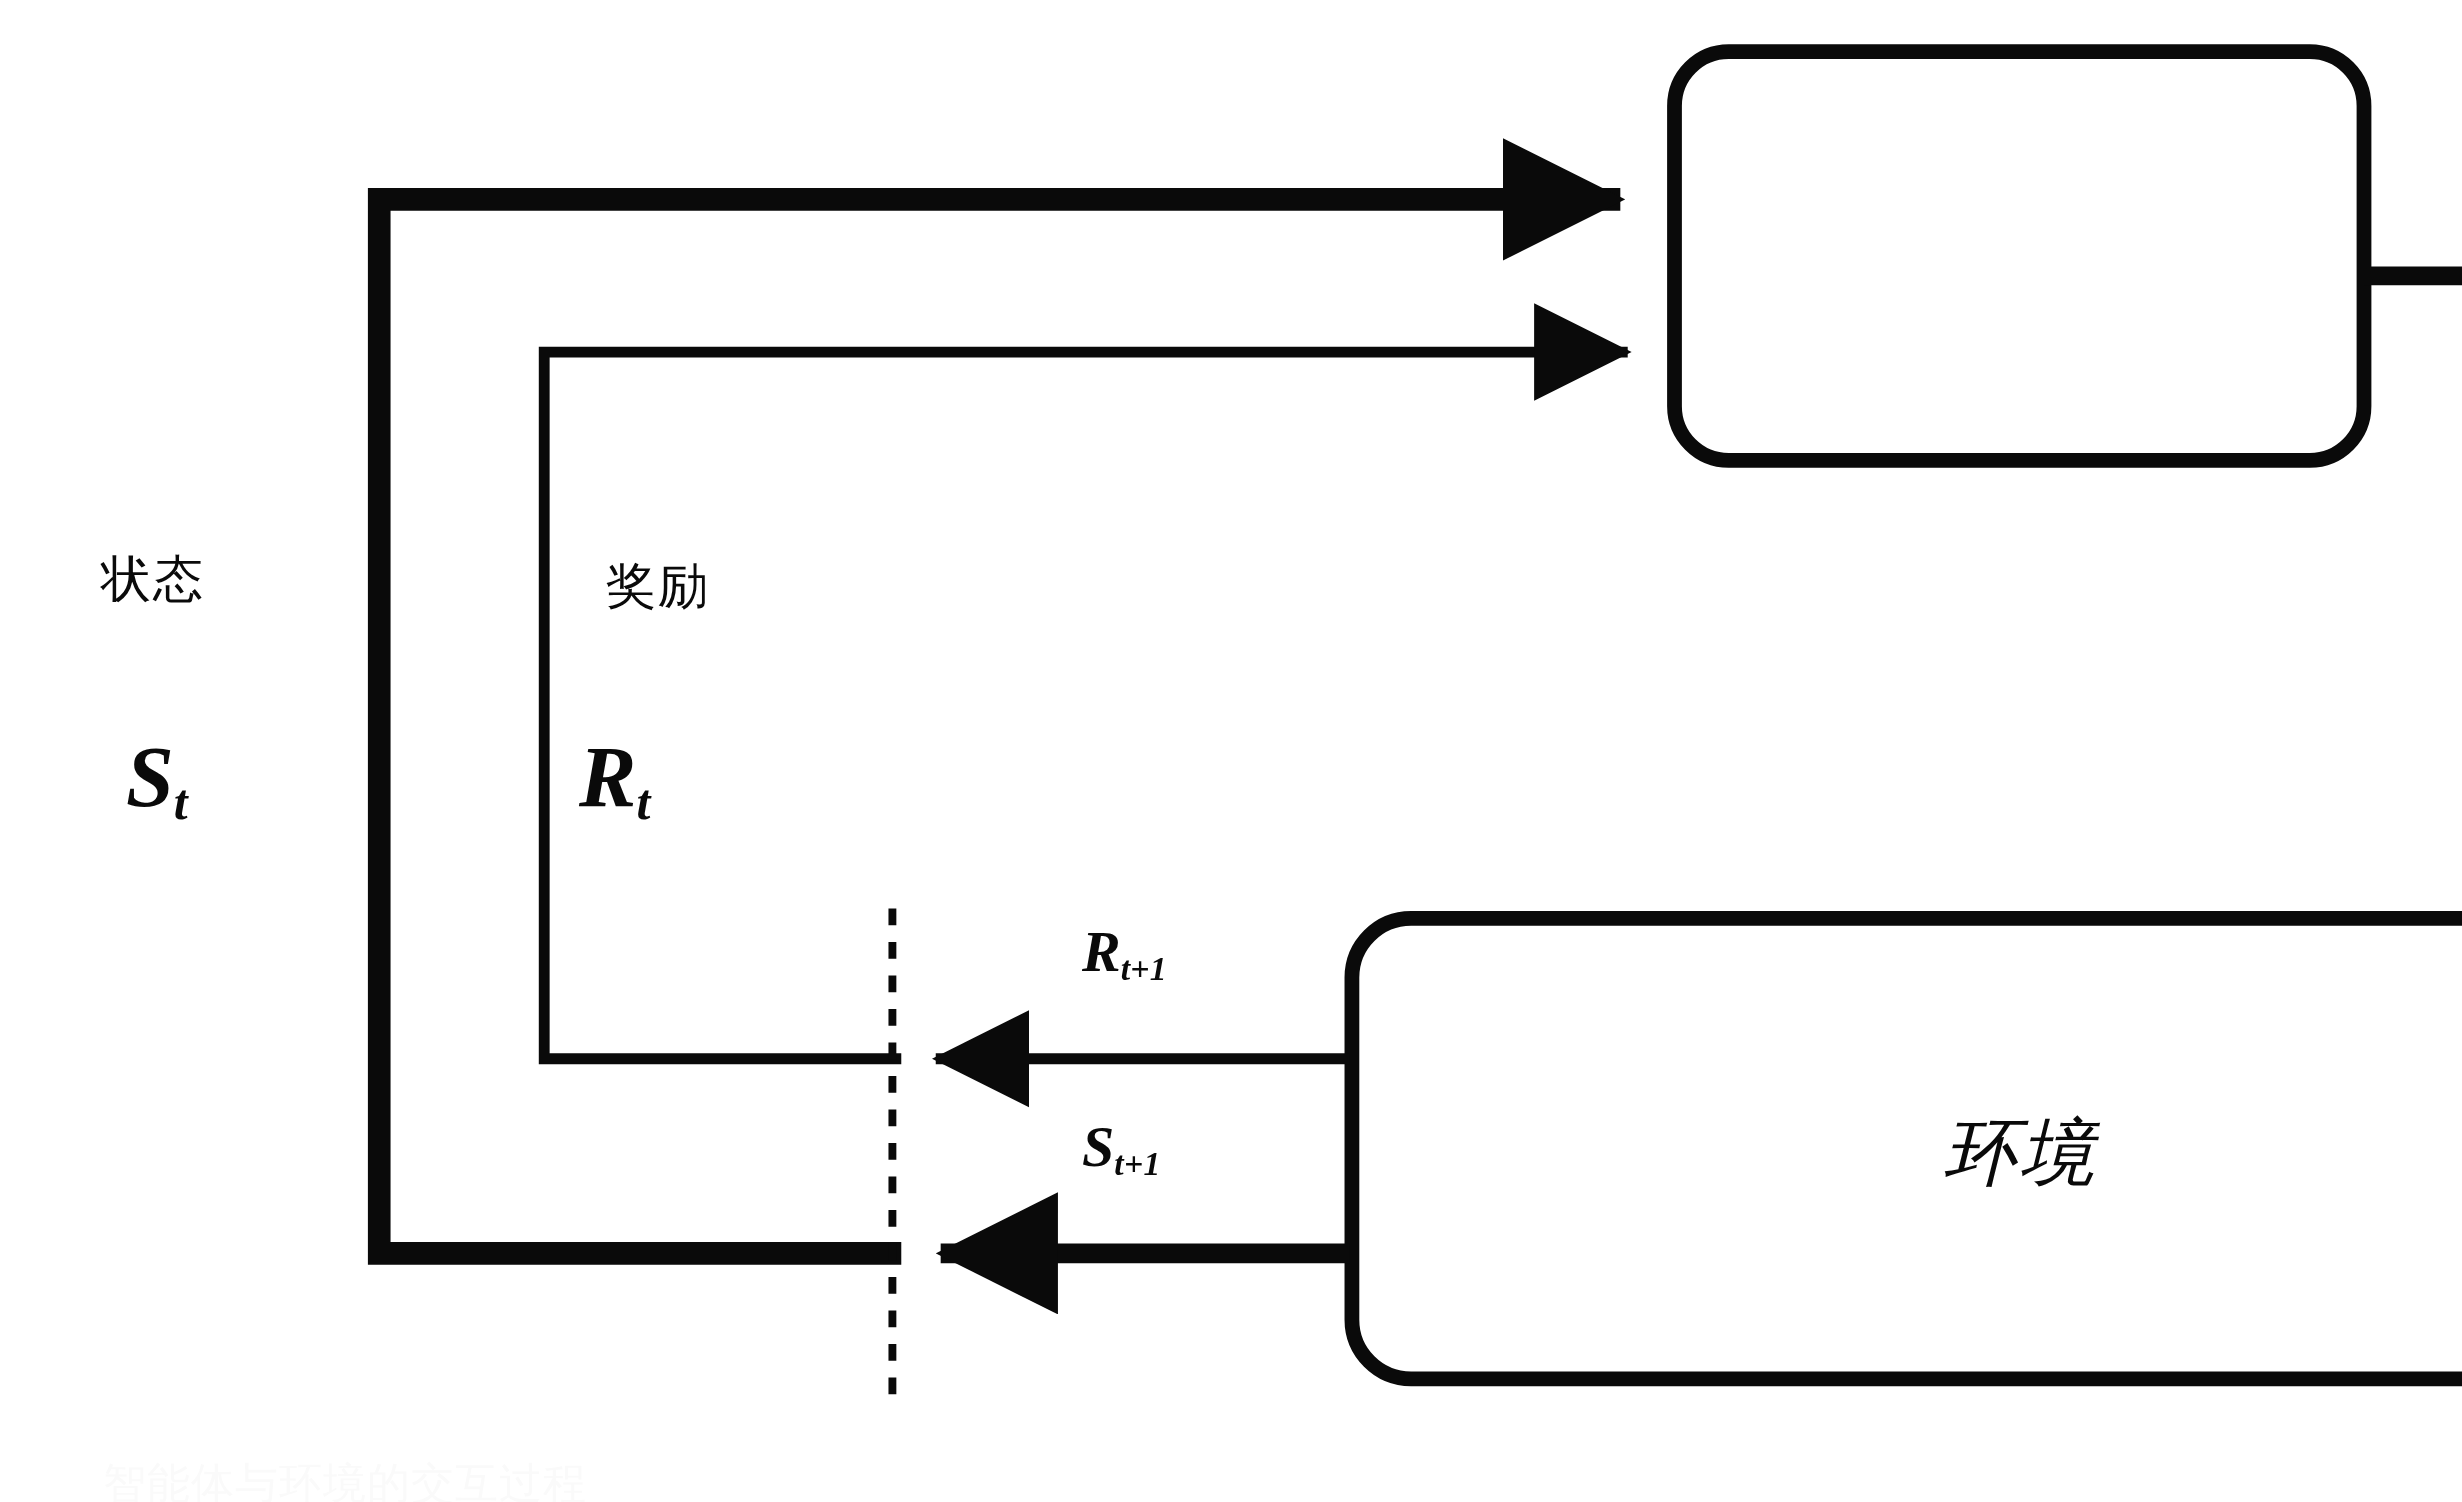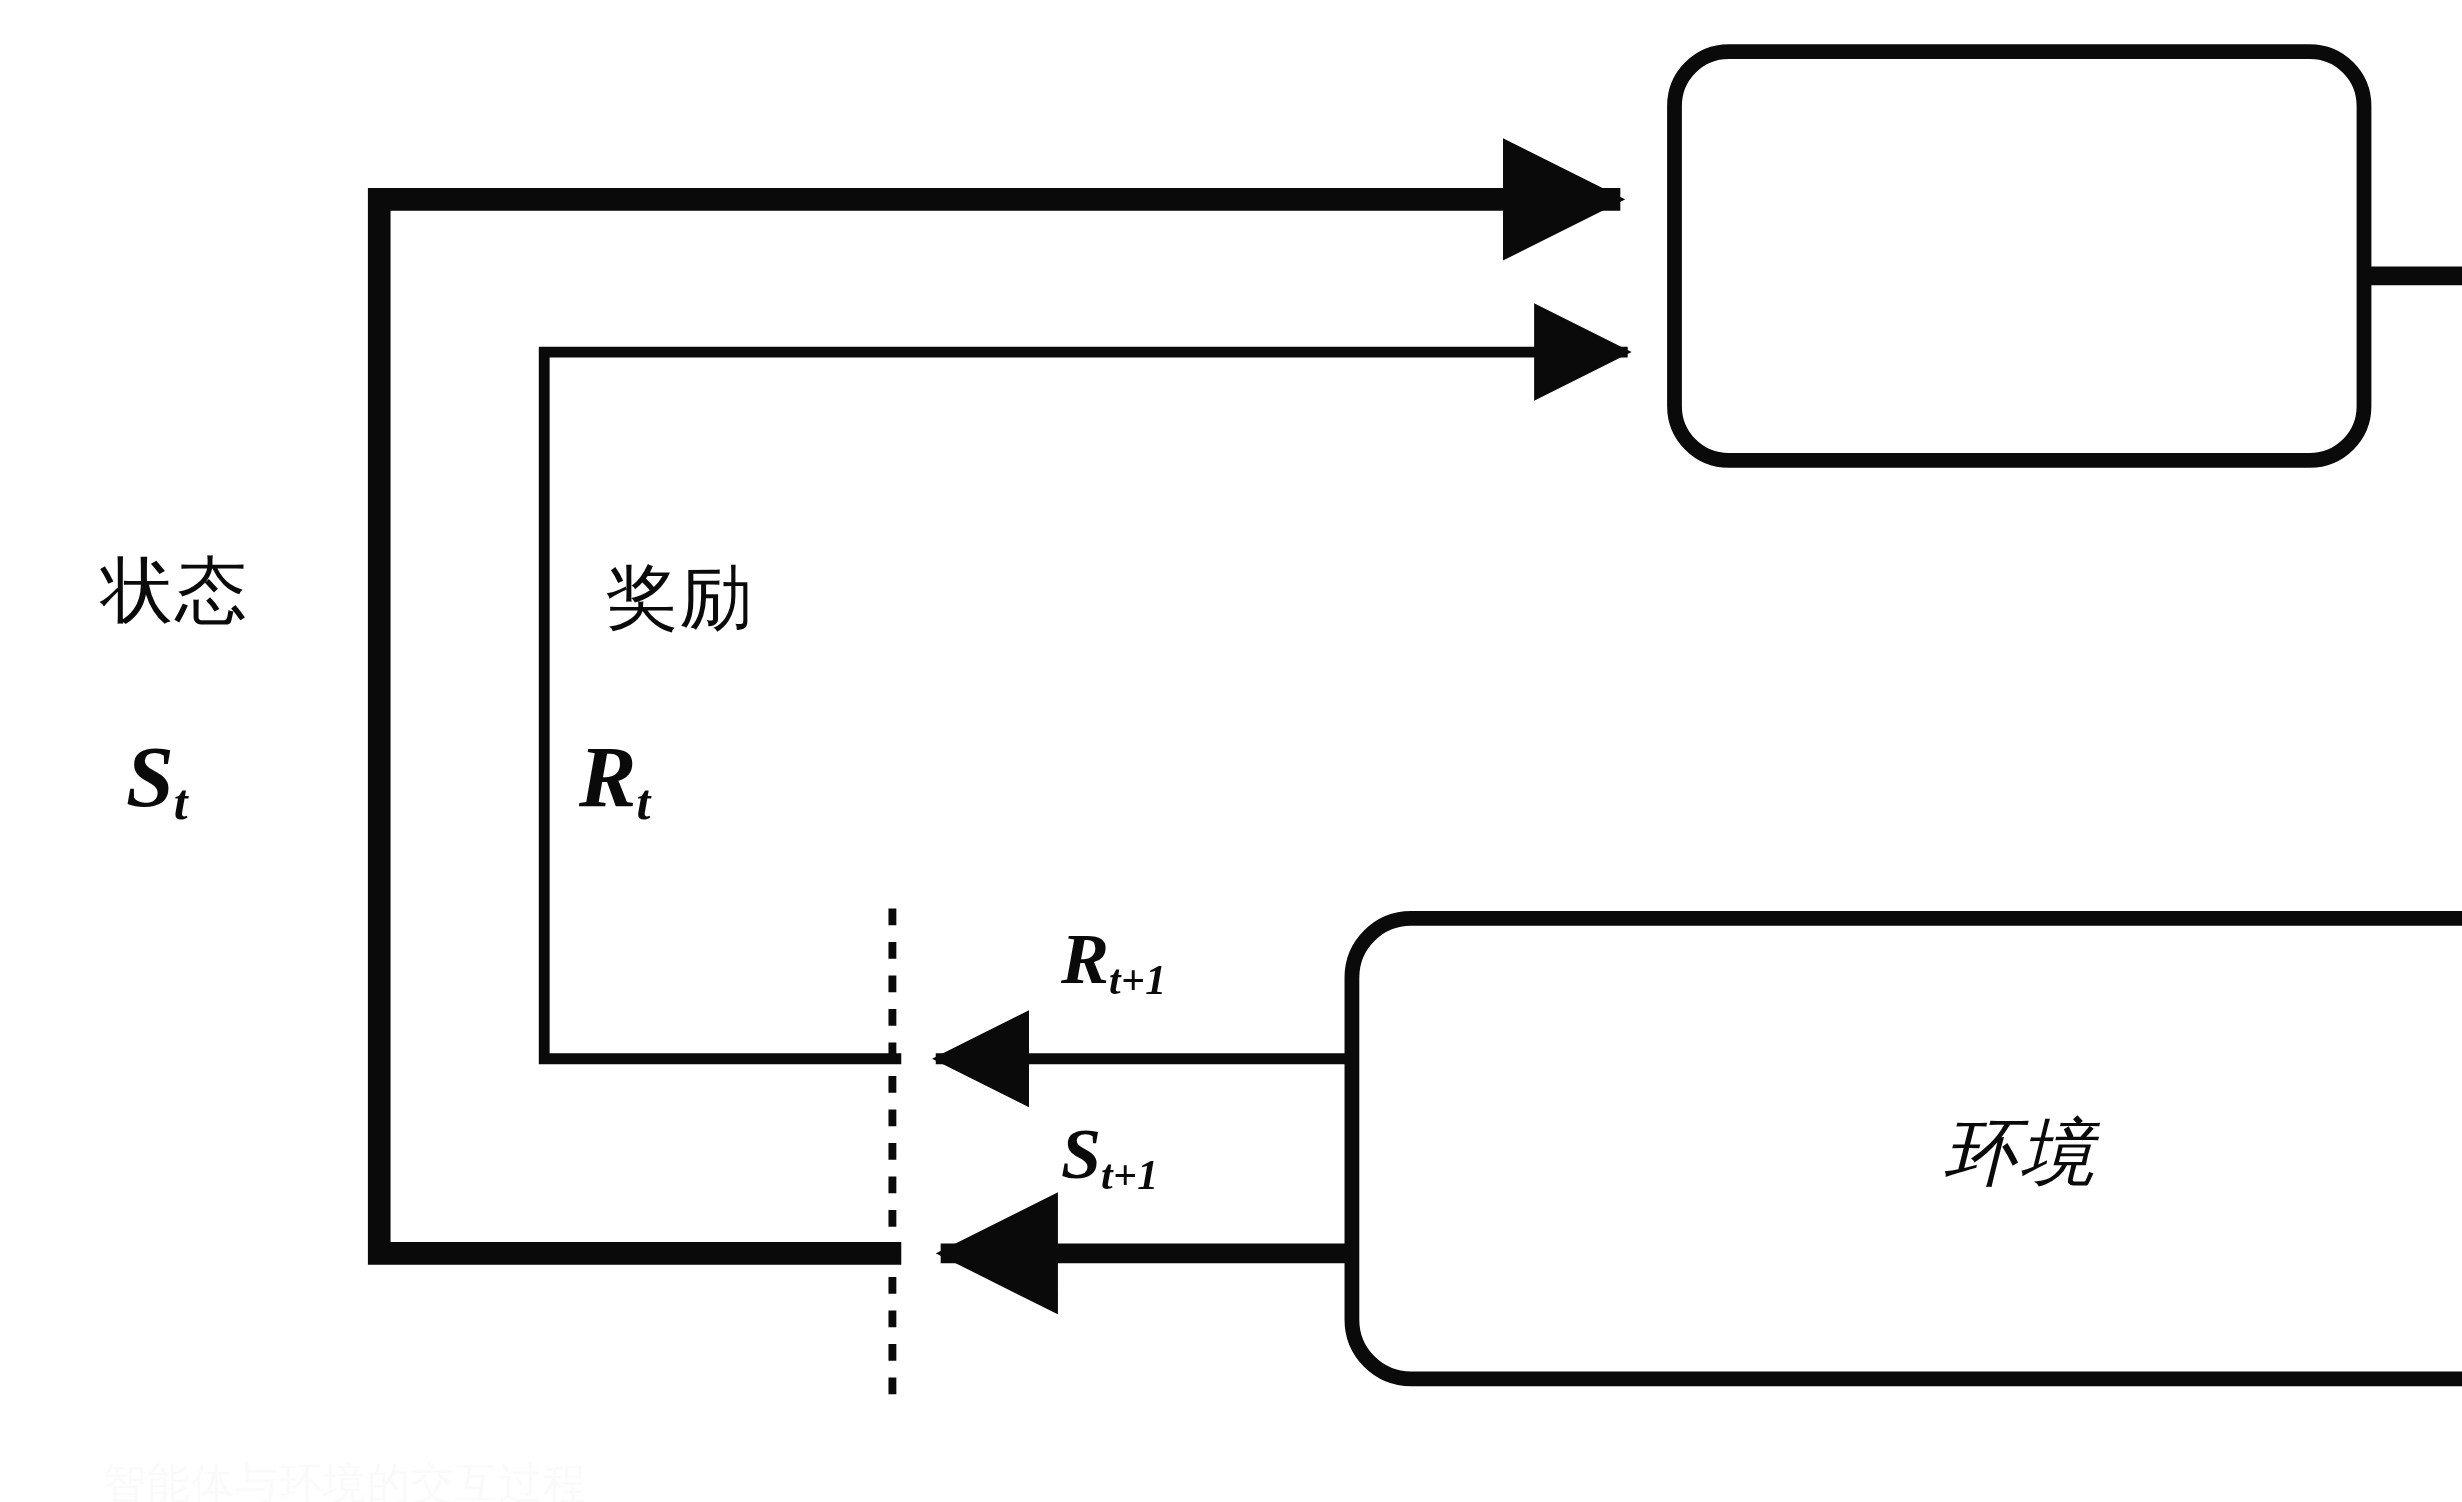--- a/index.html
+++ b/index.html
@@ -54,24 +54,24 @@
     top: 0.26em;
     letter-spacing: 0.01em;
   }
 
   
   .node-title {
     font-size: 74px;
     letter-spacing: 3px;
   }
   
-  .side-word { font-size: 72px; letter-spacing: 2px; }
+  .side-word { font-size: 50px; letter-spacing: 2px; }
   .side-sym  { font-size: 86px; font-family: Liberation Serif, serif; }
   
-  .edge-sym  { font-size: 72px; }
+  .edge-sym  { font-size: 58px; margin-left: 21px; }
 
   .caption {
     position: absolute;
     left: 103px;
     top: 1455px;
     font-family: "DejaVu Sans", "Liberation Sans", sans-serif;
     font-size: 43px;
     color: #fafafa;
     white-space: nowrap;
     letter-spacing: 1px;

